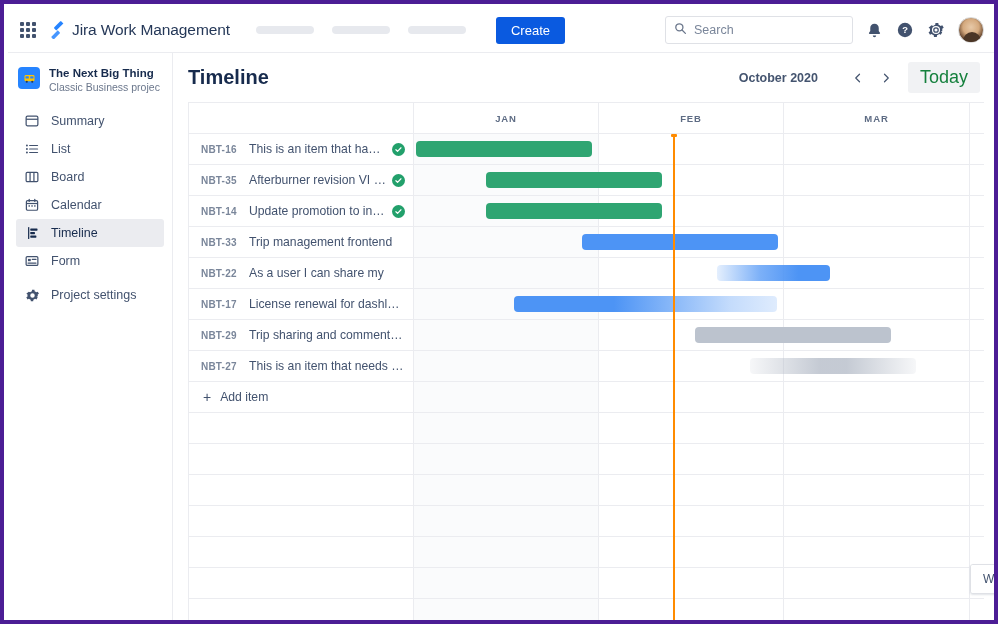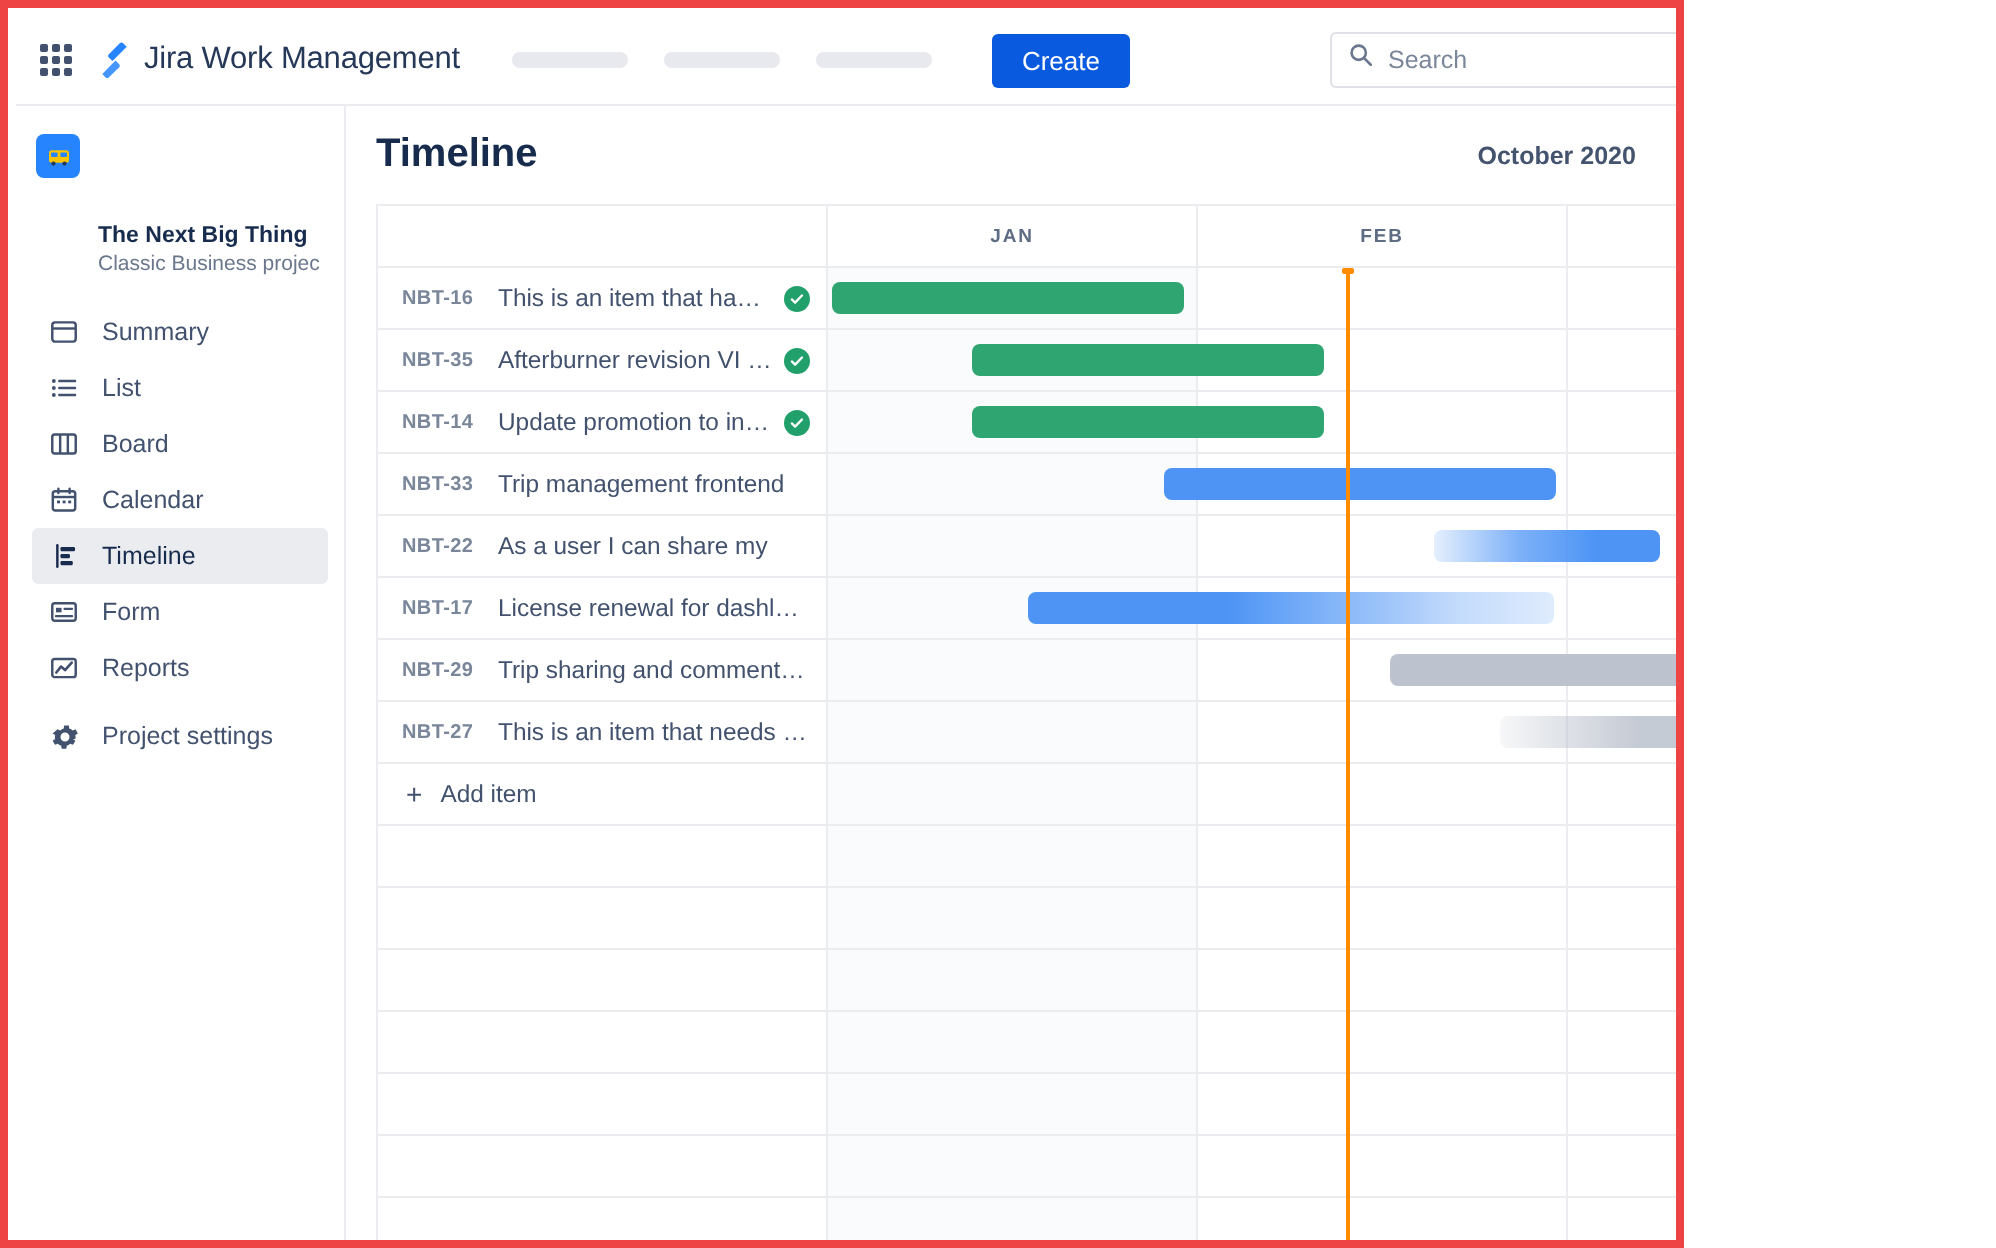--- a/index.html
+++ b/index.html
@@ -4,22 +4,22 @@
 <style>
   * { box-sizing: border-box; margin: 0; padding: 0; }
   html, body {
     width: 998px; height: 624px;
     font-family: "Liberation Sans", sans-serif;
     background: #ffffff;
     overflow: hidden;
   }
   #frame {
     position: relative;
-    width: 842px; height: 624px;
-    border: 4px solid #ef4444;
+    width: 998px; height: 624px;
+    border: 4px solid #4c1d95;
     background: #ffffff;
     overflow: hidden;
   }
 
   
   #topnav {
     position: absolute; left: 4px; top: 4px;
     width: 990px; height: 45px;
     background: #ffffff;
     border-bottom: 1px solid #ebecf0;
@@ -76,21 +76,21 @@
     width: 165px; height: 571px;
     background: #ffffff;
     border-right: 1px solid #ebecf0;
   }
   .projhead { display: flex; align-items: flex-start; padding: 14px 12px 10px 10px; }
   .projicon {
     width: 22px; height: 22px; border-radius: 4px;
     background: #2684ff; flex: 0 0 22px; margin-right: 9px;
     display: flex; align-items: center; justify-content: center;
   }
-  .projmeta { display: flex; flex-direction: column; overflow: hidden; margin-top: 45px; }
+  .projmeta { display: flex; flex-direction: column; overflow: hidden; }
   .projname { font-size: 11.5px; font-weight: bold; color: #172b4d; white-space: nowrap; }
   .projtype { font-size: 10.5px; color: #6b778c; margin-top: 2px; white-space: nowrap; }
   .navlist { margin-top: 4px; }
   .navitem {
     display: flex; align-items: center;
     height: 28px; margin: 0 8px; padding: 0 8px;
     border-radius: 3px; cursor: pointer;
     color: #42526e; font-size: 12.5px;
   }
   .navitem .ni { width: 16px; height: 16px; margin-right: 11px; flex: 0 0 16px;
@@ -360,29 +360,20 @@
           <svg viewBox="0 0 16 16" width="14" height="14">
             <rect x="1.3" y="3" width="13.4" height="10" rx="1.4" fill="none" stroke="#42526e" stroke-width="1.4"></rect>
             <rect x="3.4" y="5.6" width="3.2" height="2.6" fill="#42526e"></rect>
             <line x1="8.3" y1="6.2" x2="12.6" y2="6.2" stroke="#42526e" stroke-width="1.3" stroke-linecap="round"></line>
             <line x1="3.4" y1="10.4" x2="12.6" y2="10.4" stroke="#42526e" stroke-width="1.3" stroke-linecap="round"></line>
           </svg>
         </span>
         <span>Form</span>
       </div>
 
-      <div class="navitem">
-        <span class="ni">
-          <svg viewBox="0 0 16 16" width="14" height="14">
-            <rect x="1.3" y="2.8" width="13.4" height="10.4" rx="1.4" fill="none" stroke="#42526e" stroke-width="1.4"></rect>
-            <polyline points="3.6,10.6 6.3,7.2 8.6,9.2 12.4,4.9" fill="none" stroke="#42526e" stroke-width="1.5" stroke-linecap="round" stroke-linejoin="round"></polyline>
-          </svg>
-        </span>
-        <span>Reports</span>
-      </div>
 
       <div class="navitem gap">
         <span class="ni">
           <svg viewBox="0 0 24 24" width="15" height="15">
             <path fill="#42526e" d="M20.3 13.6a8.6 8.6 0 0 0 0-3.2l2-1.3-1.9-3.3-2.2.9a8.4 8.4 0 0 0-2.8-1.6l-.3-2.4h-3.8l-.3 2.4a8.4 8.4 0 0 0-2.8 1.6l-2.2-.9L2.1 9.1l2 1.3a8.6 8.6 0 0 0 0 3.2l-2 1.3 1.9 3.3 2.2-.9a8.4 8.4 0 0 0 2.8 1.6l.3 2.4h3.8l.3-2.4a8.4 8.4 0 0 0 2.8-1.6l2.2.9 1.9-3.3-2-1.3zM12 15.6a3.6 3.6 0 1 1 0-7.2 3.6 3.6 0 0 1 0 7.2z"></path>
           </svg>
         </span>
         <span>Project settings</span>
       </div>
 

